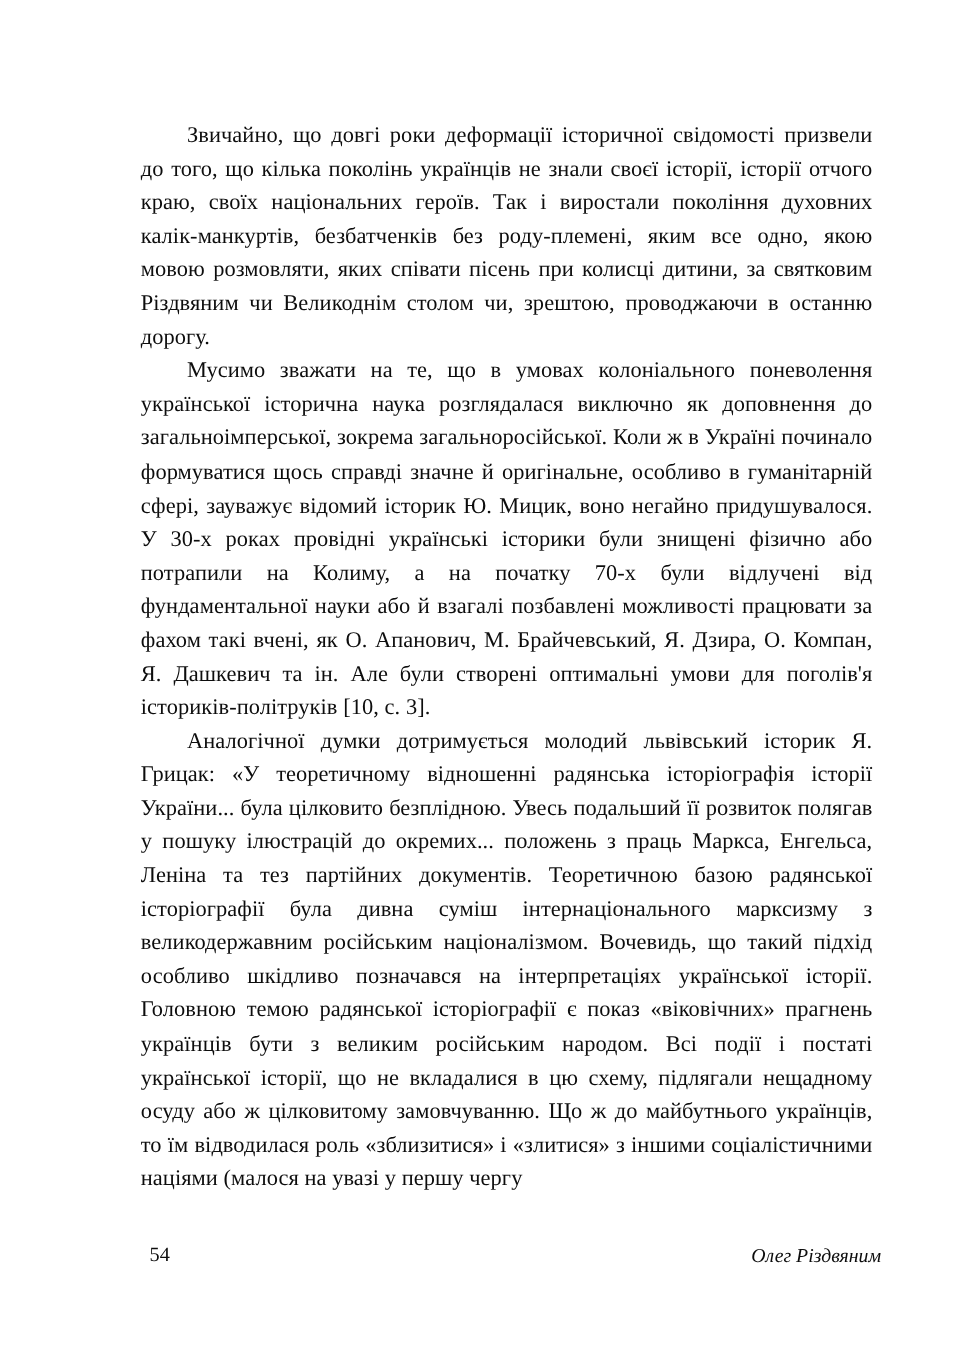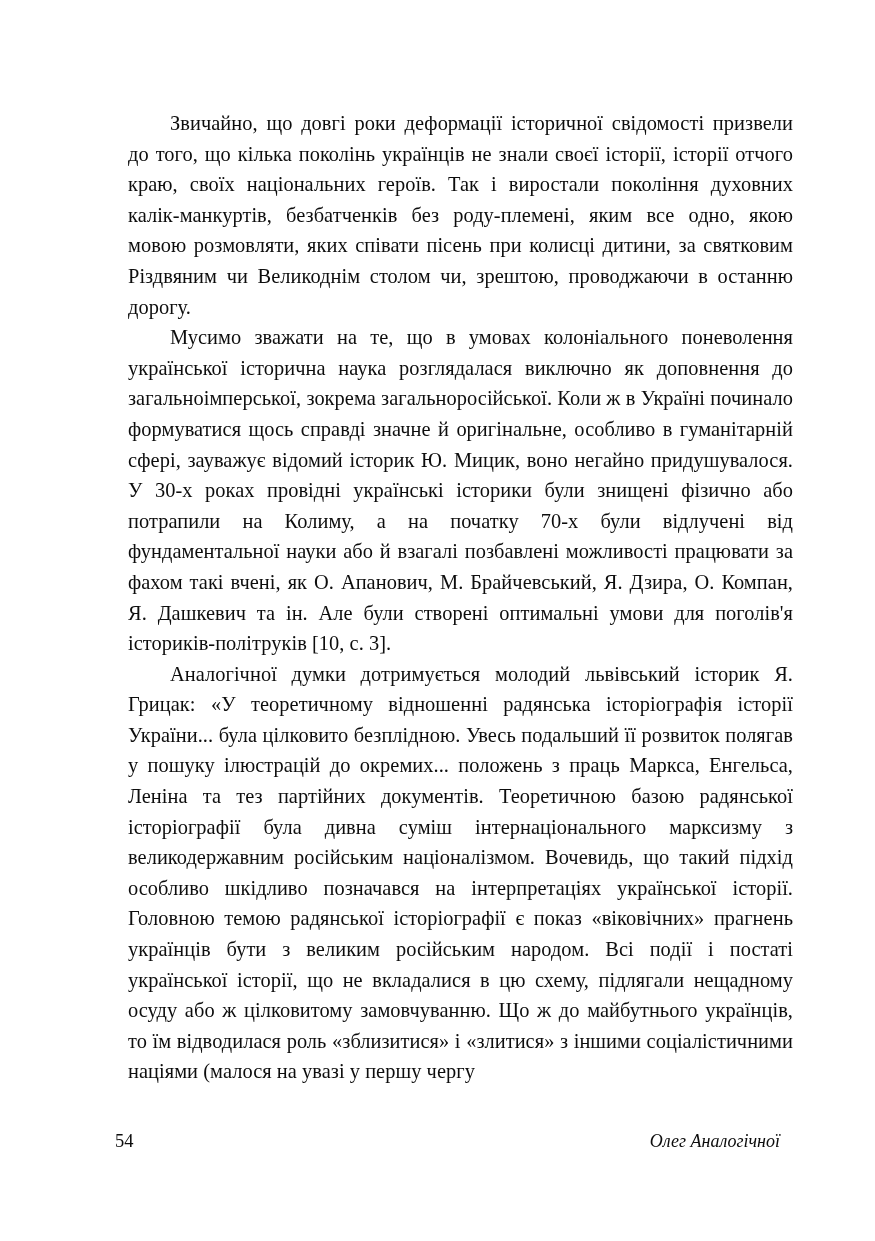--- a/index.html
+++ b/index.html
@@ -36,21 +36,21 @@
     text-align: justify;
     text-justify: inter-word;
     hyphens: manual;
     letter-spacing: 0.05px;
   }
   .para.indent {
     text-indent: 42px;
   }
   .footer {
     position: absolute;
-    left: 115px;
+    left: 136px;
     top: 1130px;
     width: 665px;
     display: flex;
     align-items: flex-start;
     justify-content: space-between;
   }
   .page-number {
     font-size: 18.5px;
     line-height: 22px;
     color: #0d0d0d;
@@ -68,16 +68,16 @@
 <div class="page">
 
   <div class="text-column">
     <p class="para indent">Звичайно, що довгі роки деформації історичної свідомості призвели до того, що кілька поколінь українців не знали своєї історії, історії отчого краю, своїх національних героїв. Так і виростали покоління духовних калік-манкуртів, безбатченків без роду-племені, яким все одно, якою мовою розмовляти, яких співати пісень при колисці дитини, за святковим Різдвяним чи Великоднім столом чи, зрештою, проводжаючи в останню дорогу.</p>
     <p class="para indent">Мусимо зважати на те, що в умовах колоніального поневолення української історична наука розглядалася виключно як доповнення до загальноімперської, зокрема загальноросійської. Коли ж в Україні починало формуватися щось справді значне й оригінальне, особливо в гуманітарній сфері, зауважує відомий історик Ю. Мицик, воно негайно придушувалося. У 30-х роках провідні українські історики були знищені фізично або потрапили на Колиму, а на початку 70-х були відлучені від фундаментальної науки або й взагалі позбавлені можливості працювати за фахом такі вчені, як О. Апанович, М. Брайчевський, Я. Дзира, О. Компан, Я. Дашкевич та ін. Але були створені оптимальні умови для поголів'я істориків-політруків [10, с. 3].</p>
     <p class="para indent">Аналогічної думки дотримується молодий львівський історик Я. Грицак: «У теоретичному відношенні радянська історіографія історії України... була цілковито безплідною. Увесь подальший її розвиток полягав у пошуку ілюстрацій до окремих... положень з праць Маркса, Енгельса, Леніна та тез партійних документів. Теоретичною базою радянської історіографії була дивна суміш інтернаціонального марксизму з великодержавним російським націоналізмом. Вочевидь, що такий підхід особливо шкідливо позначався на інтерпретаціях української історії. Головною темою радянської історіографії є показ «віковічних» прагнень українців бути з великим російським народом. Всі події і постаті української історії, що не вкладалися в цю схему, підлягали нещадному осуду або ж цілковитому замовчуванню. Що ж до майбутнього українців, то їм відводилася роль «зблизитися» і «злитися» з іншими соціалістичними націями (малося на увазі у першу чергу</p>
   </div>
 
   <div class="footer">
     <span class="page-number">54</span>
-    <span class="author-line">Олег Аналогічної</span>
+    <span class="author-line">Олег Різдвяним</span>
   </div>
 
 </div>
 
 </body></html>

